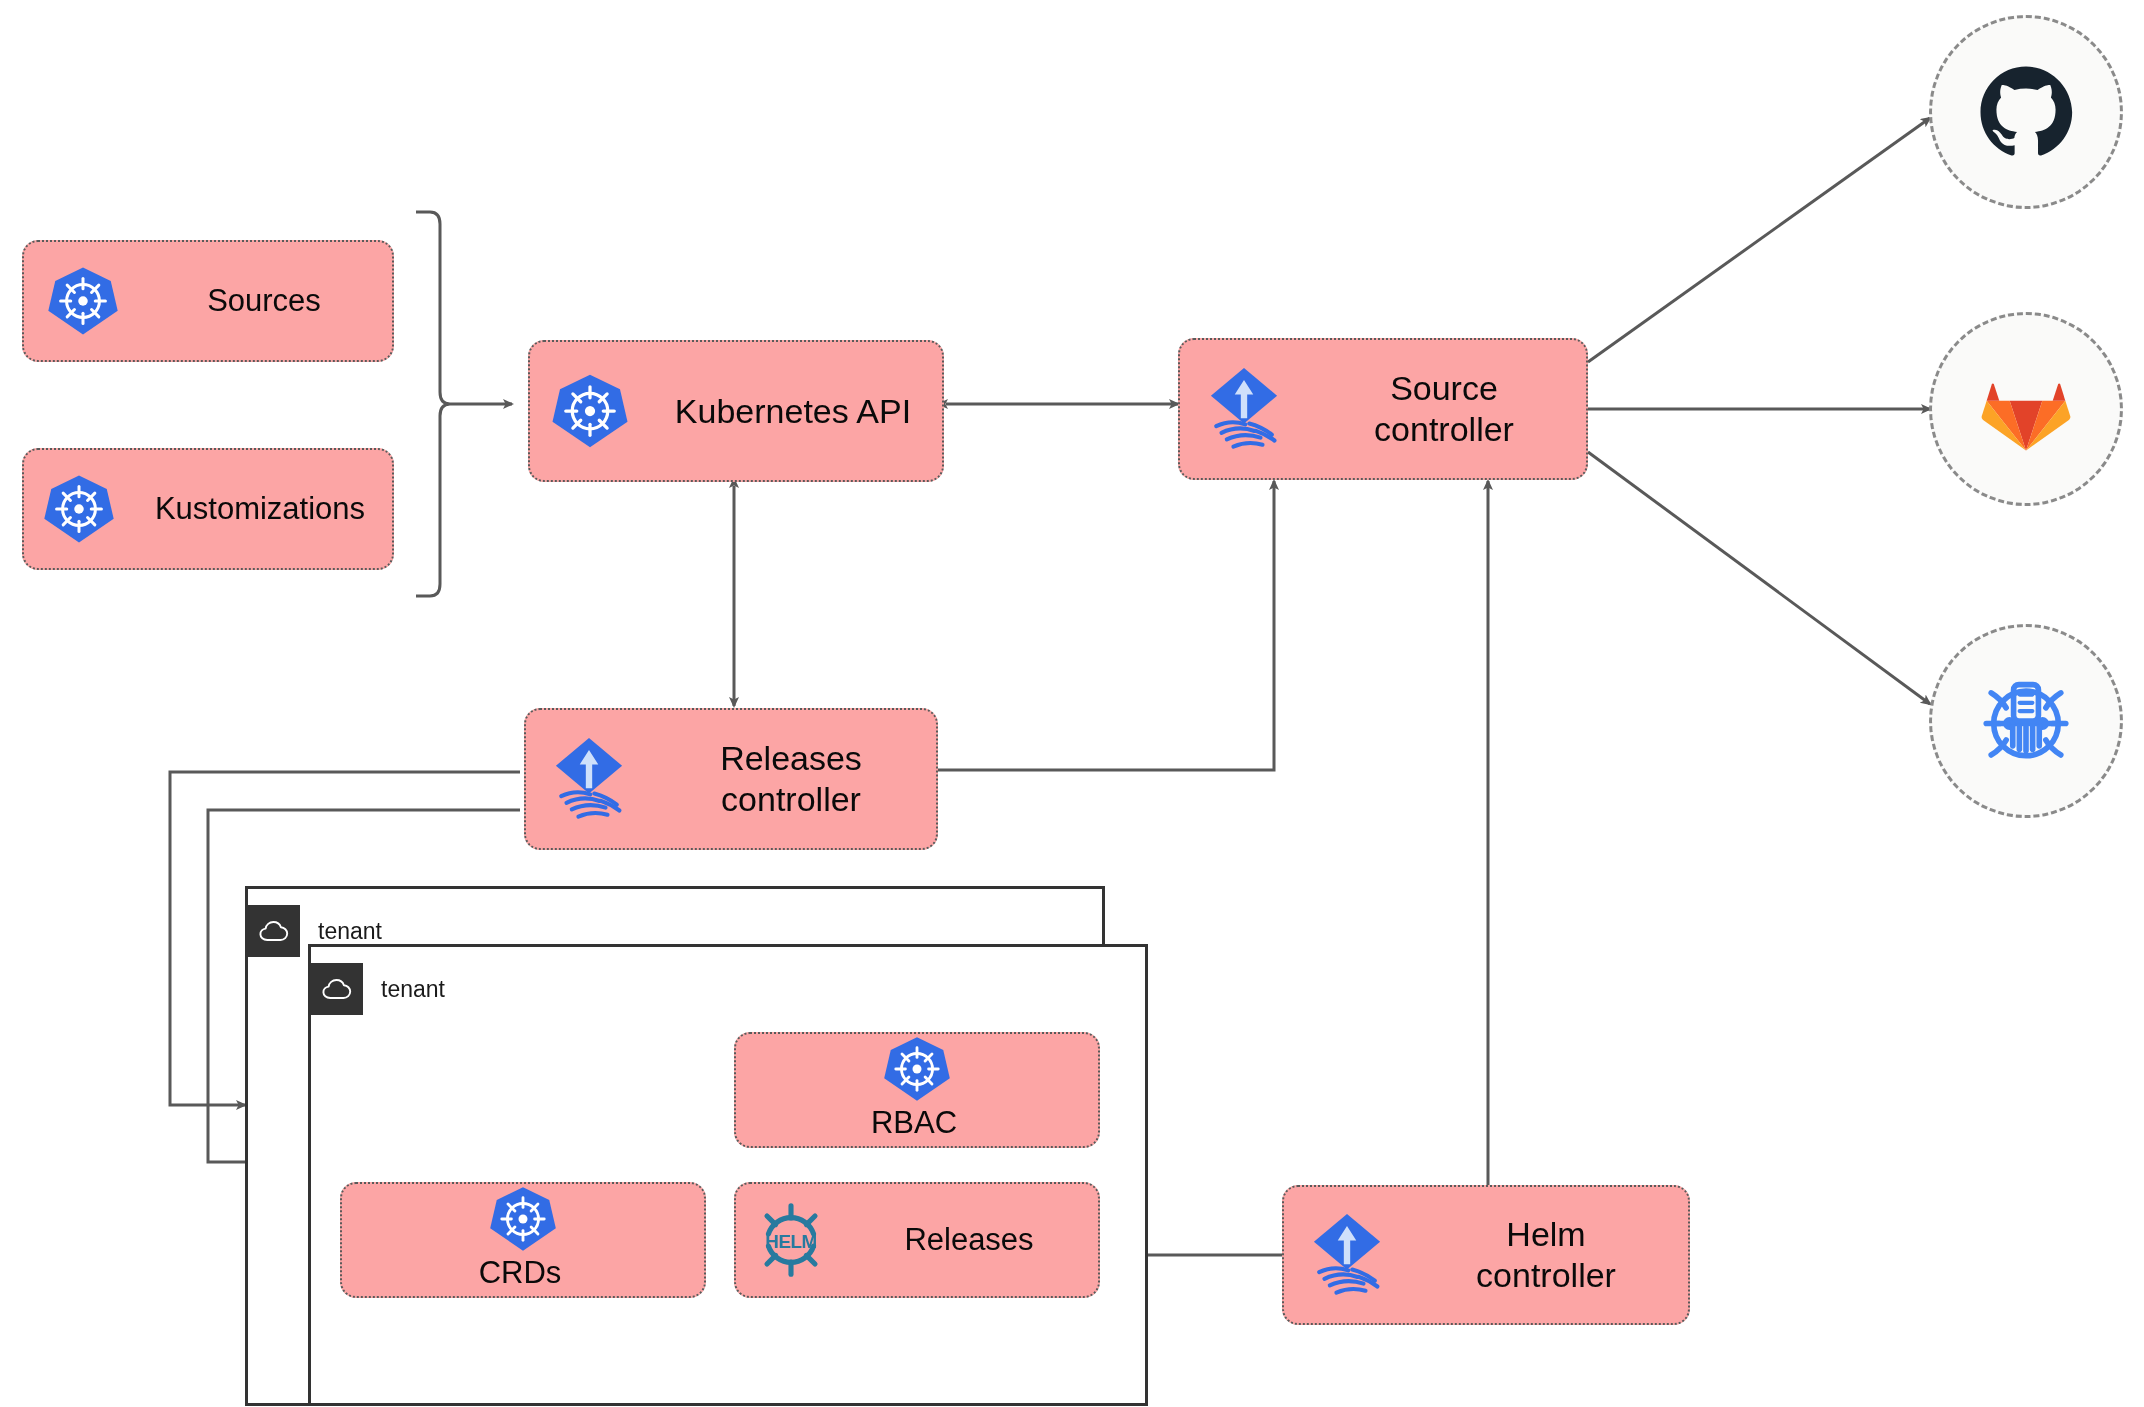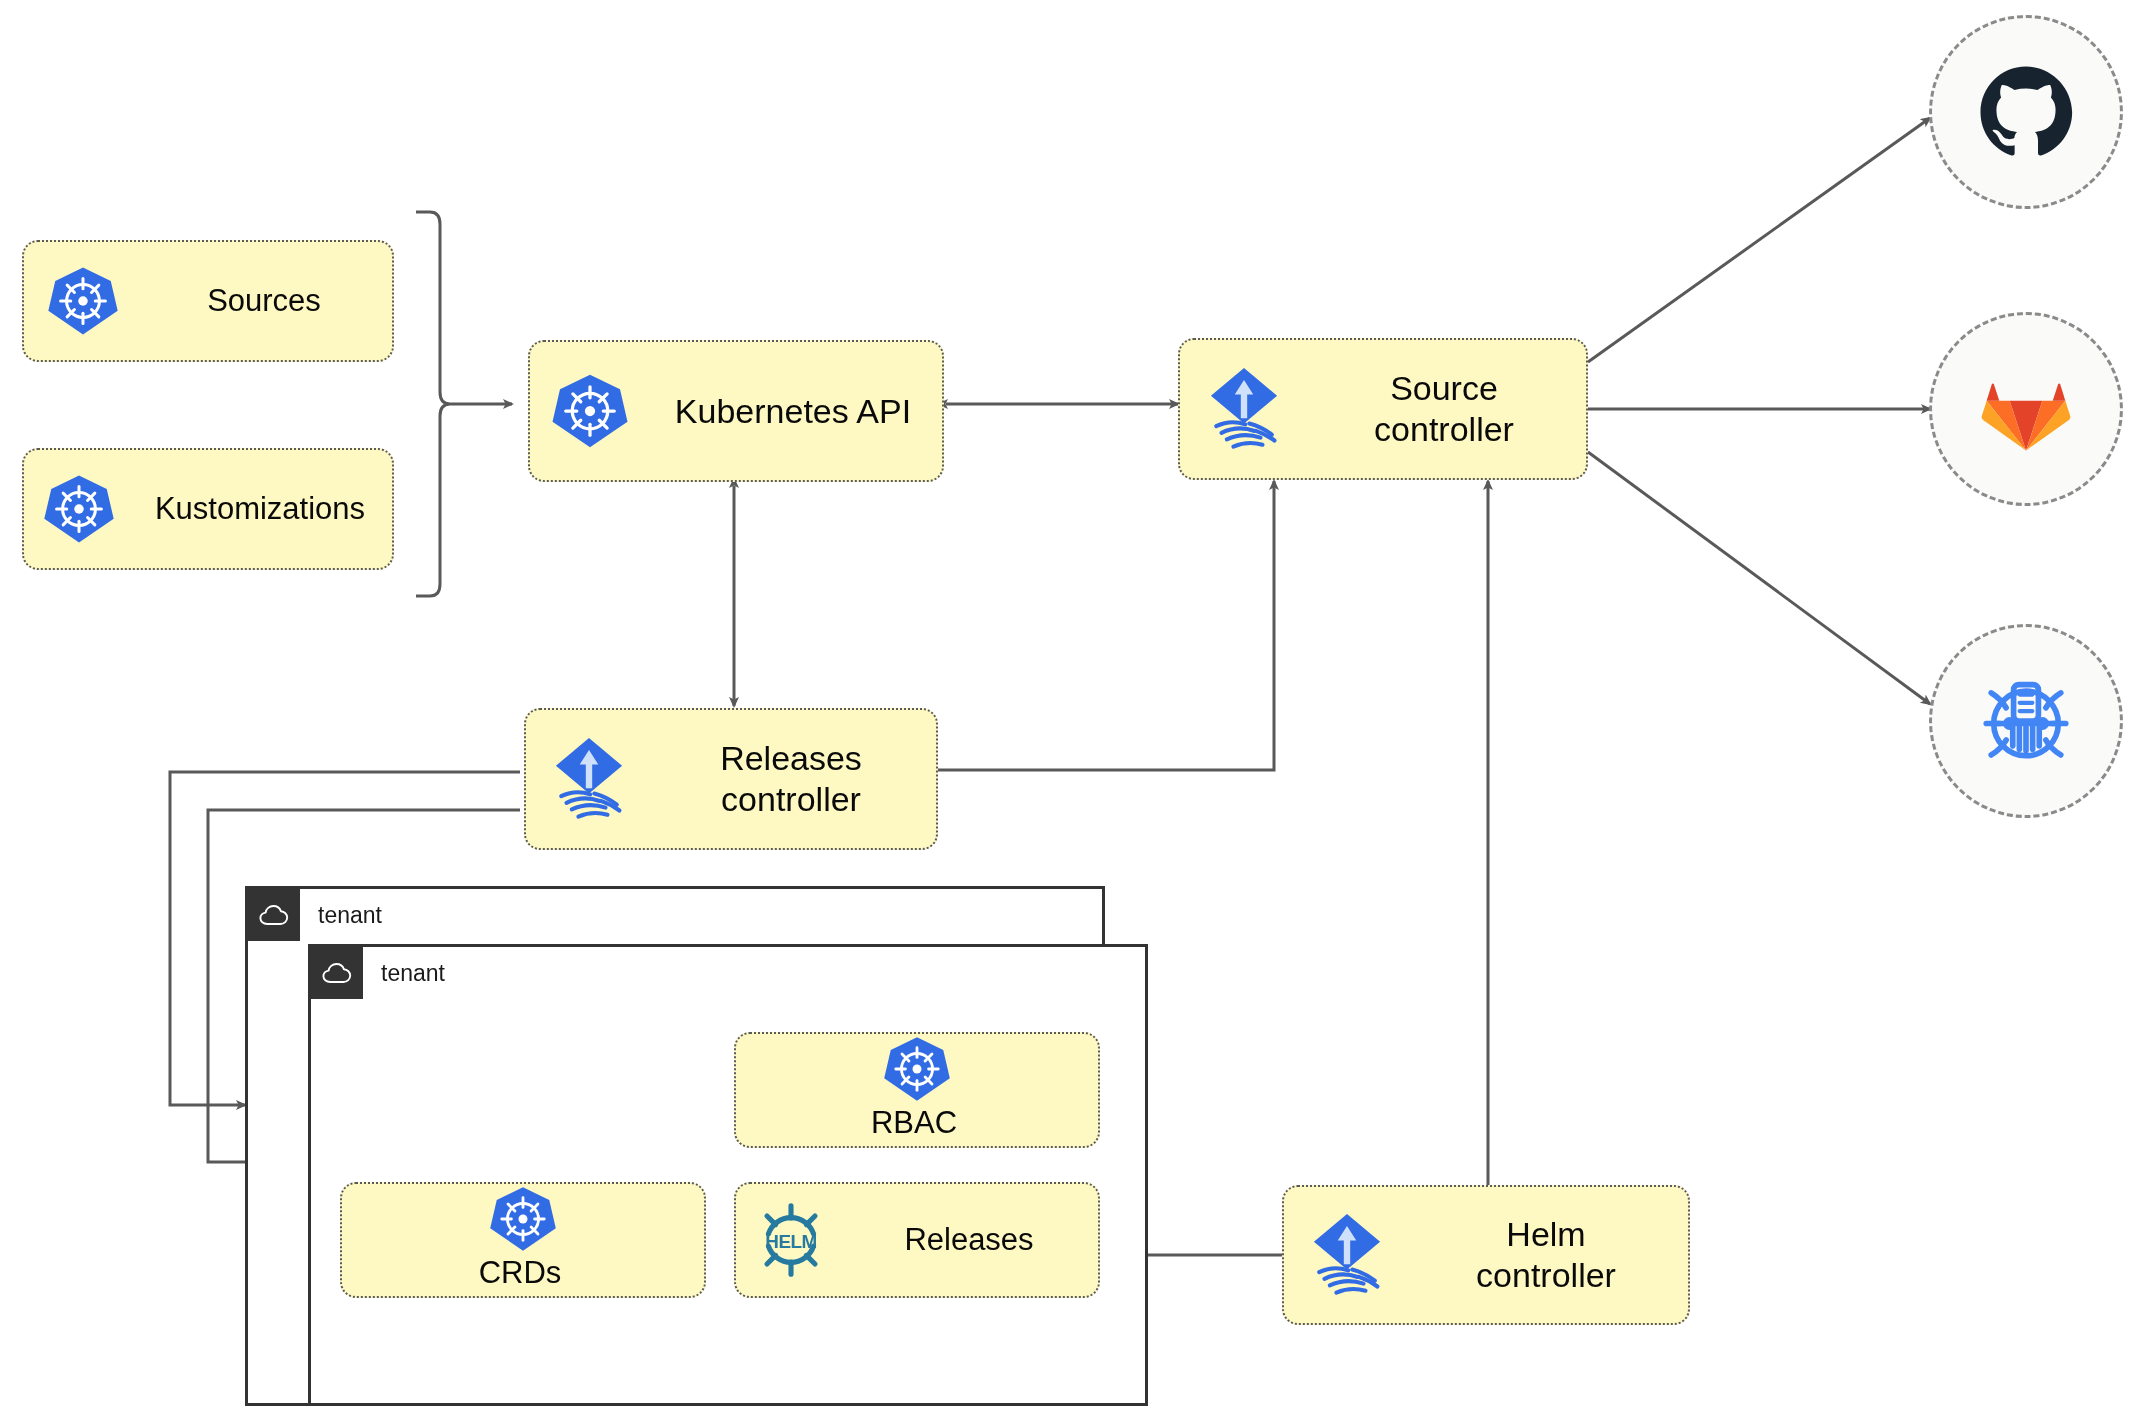--- a/index.html
+++ b/index.html
@@ -20,21 +20,21 @@
     left: 0; top: 0;
     width: 2144px;
     height: 1407px;
     pointer-events: none;
   }
 
   
   .node {
     position: absolute;
     box-sizing: border-box;
-    background: #fef9c3;
+    background: #fca5a5;
     border: 2px dotted #5a5a5a;
     border-radius: 16px;
     display: flex;
     align-items: center;
     justify-content: flex-end;
     z-index: 5;
   }
   .node .ico {
     flex: 0 0 auto;
     display: flex;
@@ -66,21 +66,21 @@
   
   .tenant {
     position: absolute;
     box-sizing: border-box;
     background: #ffffff;
     border: 3px solid #333333;
     z-index: 3;
   }
   .tenant-head {
     position: absolute;
-    left: 0; top: 0;
+    left: 0; top: 16px;
     height: 52px;
     display: flex;
     align-items: center;
   }
   .tenant-badge {
     width: 52px;
     height: 52px;
     background: #333333;
     display: flex;
     align-items: center;

